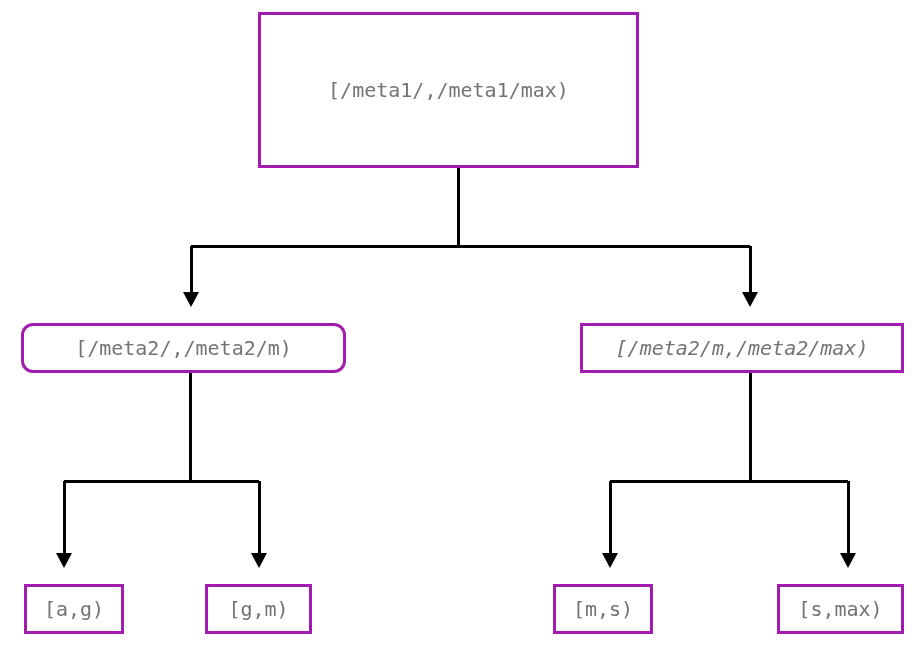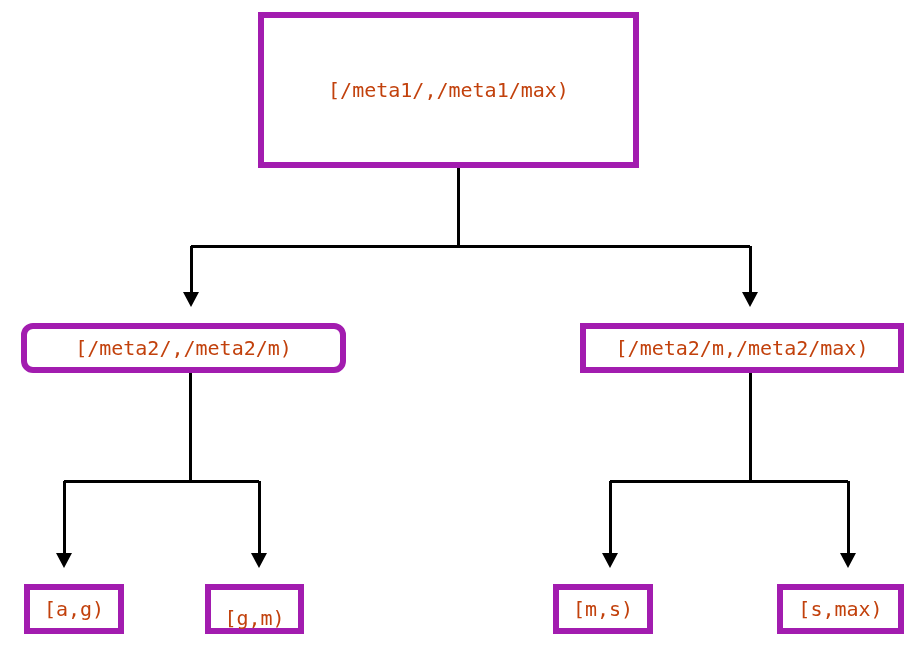--- a/index.html
+++ b/index.html
@@ -20,26 +20,26 @@
   #edges {
     position: absolute;
     left: 0;
     top: 0;
     width: 912px;
     height: 652px;
   }
   .node {
     position: absolute;
     box-sizing: border-box;
-    border: 6px solid #a21caf;
+    border: 3px solid #a21caf;
     background: #ffffff;
     display: flex;
     align-items: center;
     justify-content: center;
-    color: #c2410c;
+    color: #737373;
     font-family: "DejaVu Sans Mono", "Liberation Mono", monospace;
     font-size: 20px;
     line-height: 1;
     letter-spacing: 0px;
     white-space: pre;
   }
   .node-label {
     display: block;
     white-space: pre;
   }
@@ -54,33 +54,33 @@
     top: 323px;
     width: 325px;
     height: 50px;
     border-radius: 12px;
   }
   .node-mid-right {
     left: 580px;
     top: 323px;
     width: 324px;
     height: 50px;
+    font-style: italic;
   }
   .node-leaf-ag {
     left: 24px;
     top: 584px;
     width: 100px;
     height: 50px;
   }
   .node-leaf-gm {
     left: 205px;
     top: 584px;
-    width: 99px;
+    width: 107px;
     height: 50px;
-    align-items: flex-end;
   }
   .node-leaf-ms {
     left: 553px;
     top: 584px;
     width: 100px;
     height: 50px;
   }
   .node-leaf-smax {
     left: 777px;
     top: 584px;

